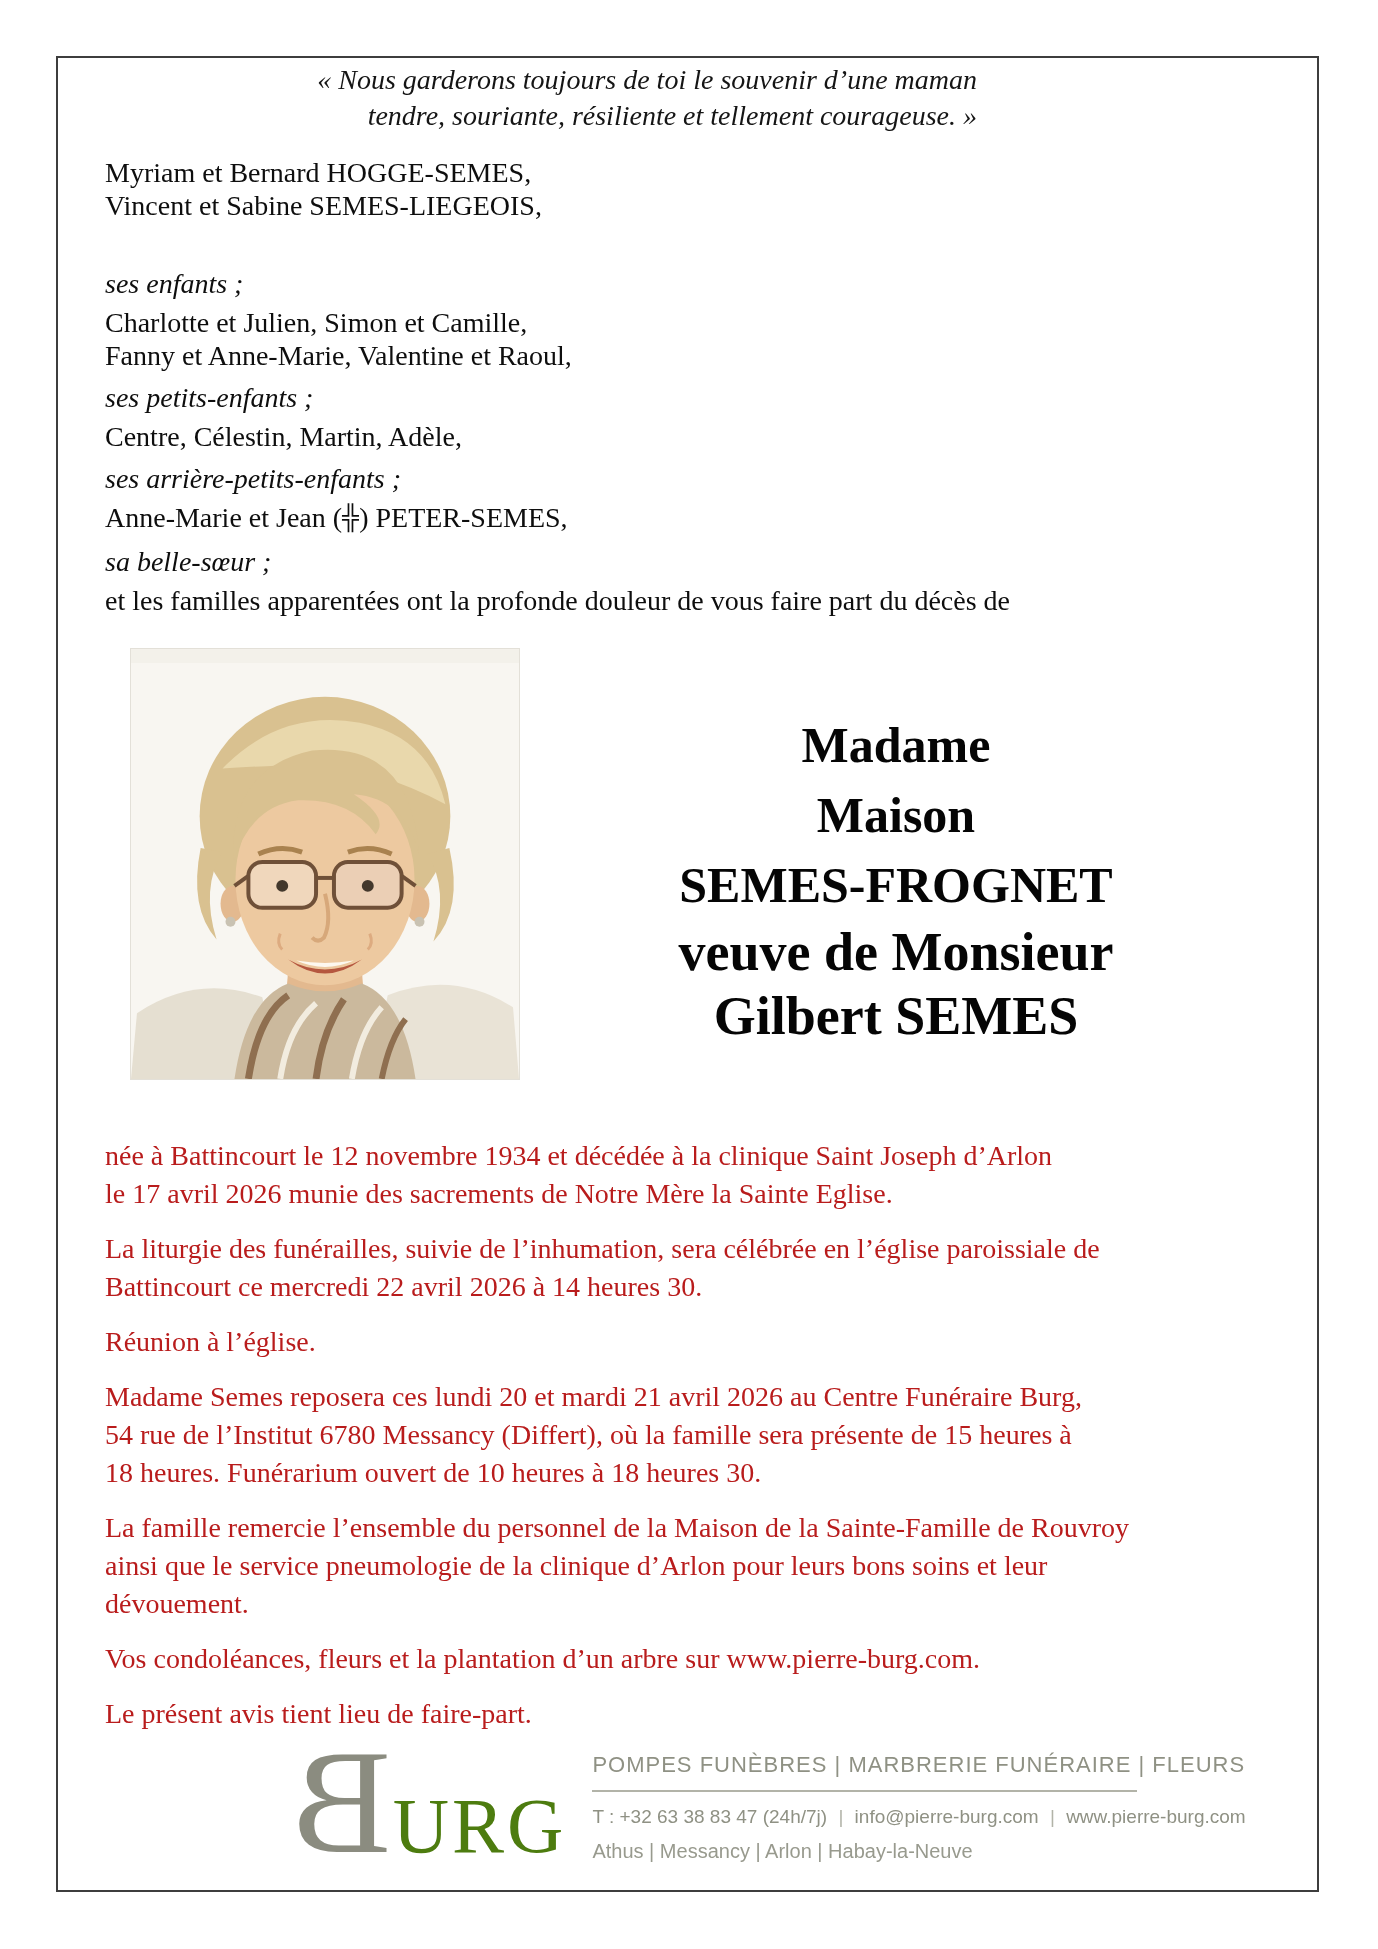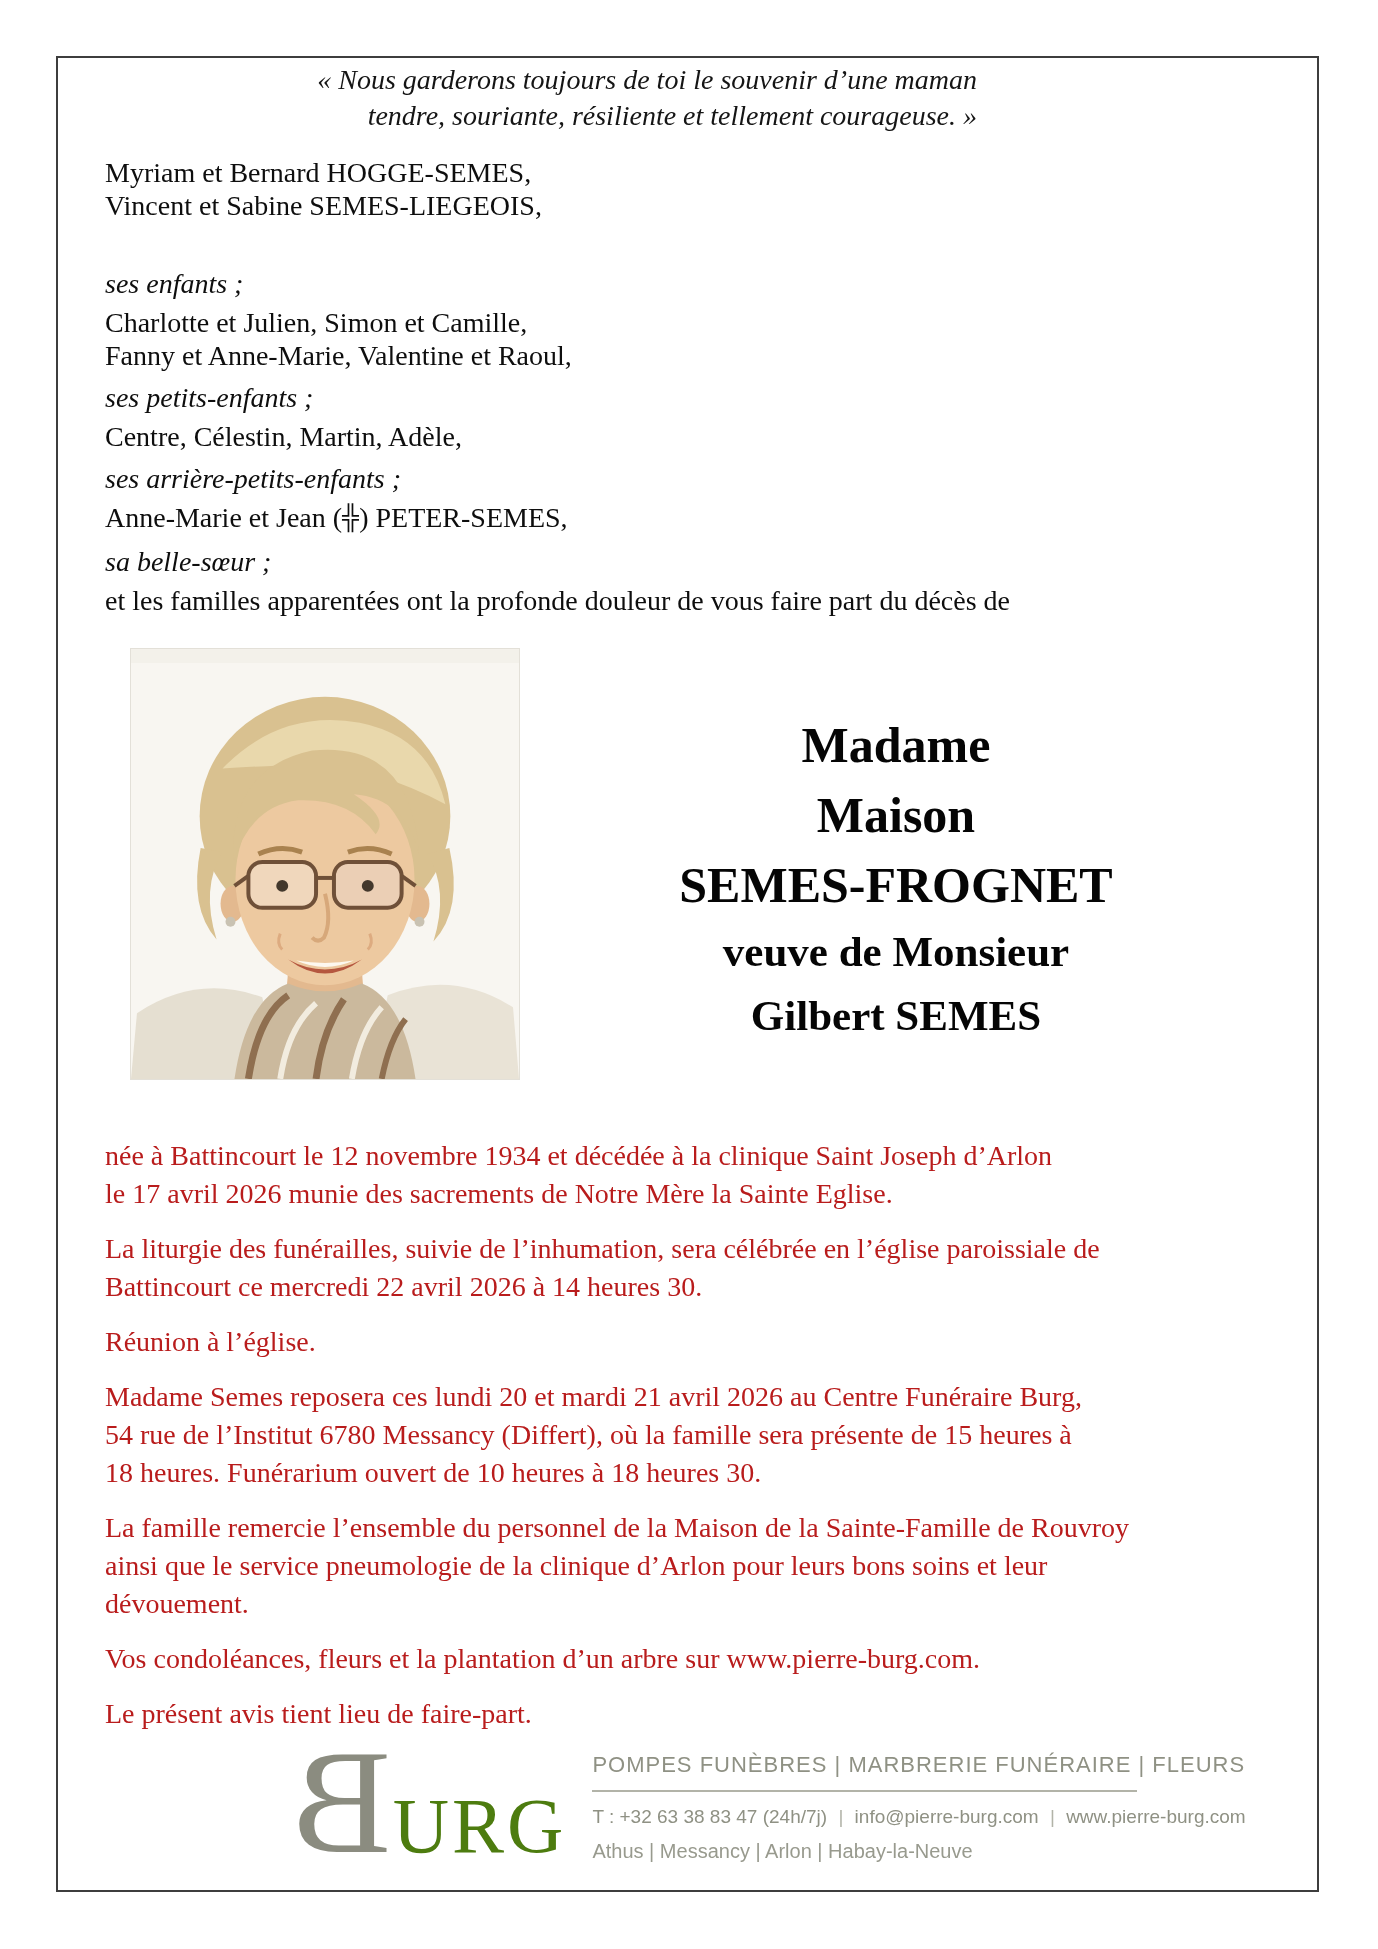--- a/index.html
+++ b/index.html
@@ -29,21 +29,21 @@
   .photo{
     position:absolute;left:130px;top:648px;width:390px;height:432px;
     border:1px solid #e3e0d8;box-sizing:border-box;background:#f8f6f1;
   }
   
   .names{
     position:absolute;left:520px;top:710px;width:752px;text-align:center;
     font-weight:bold;color:#050505;
   }
   .names .big{font-size:50px;line-height:70px;}
-  .names .mid{font-size:43px;line-height:64px;}
+  .names .mid{font-size:54px;line-height:64px;}
   
   .paras{
     position:absolute;left:105px;top:1120px;width:1170px;
     font-size:28px;line-height:38px;color:#b91c1c;
   }
   .paras p{margin:0 0 17px 0;}
   .b{font-weight:normal;}
   
   .footer{
     position:absolute;left:292px;top:1744px;display:flex;align-items:flex-start;

